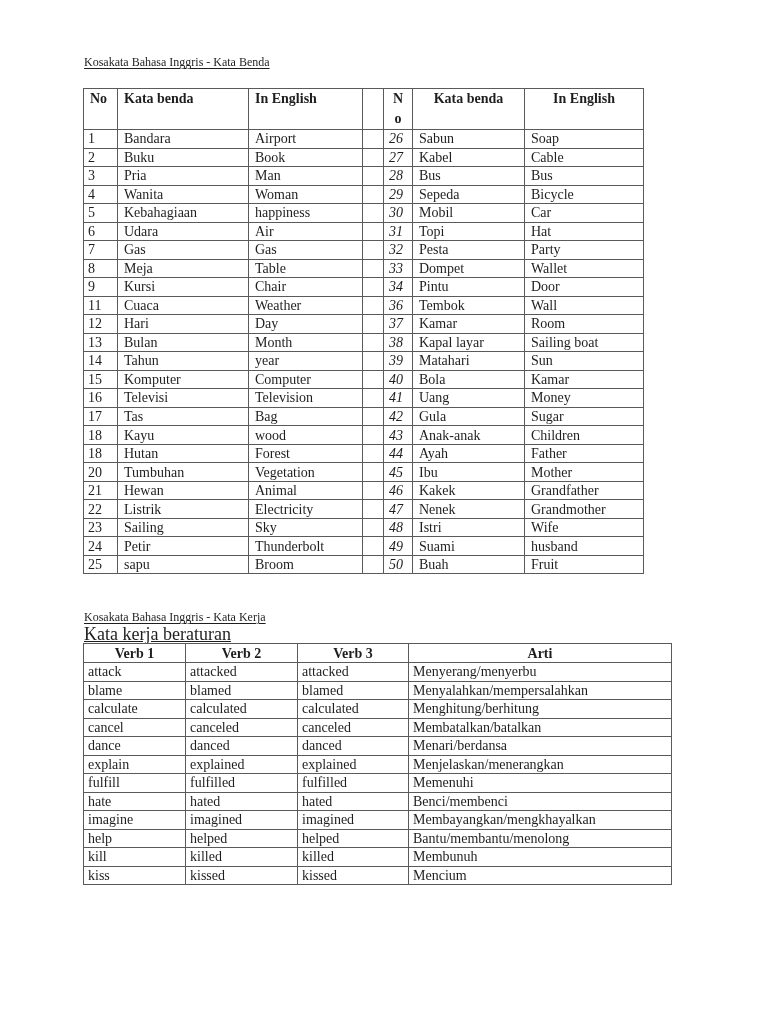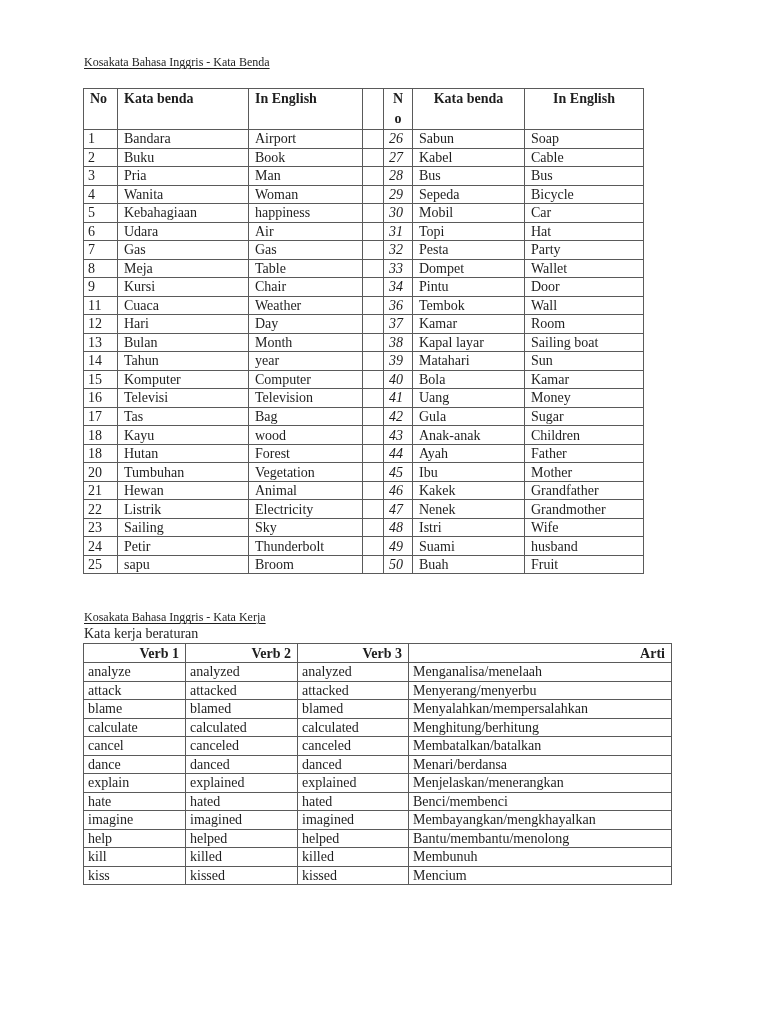--- a/index.html
+++ b/index.html
@@ -6,21 +6,21 @@
   body {
     width: 768px; height: 1024px; position: relative; overflow: hidden;
     font-family: "Liberation Serif", "DejaVu Serif", serif;
     color: #1e1e1e;
   }
   .title {
     position: absolute; left: 84px; font-size: 12px; line-height: 16px;
     text-decoration: underline; text-underline-offset: 2px; white-space: nowrap;
   }
   .subtitle {
-    position: absolute; left: 84px; font-size: 14px; line-height: 16px; white-space: nowrap;
+    position: absolute; left: 84px; font-size: 18px; line-height: 16px; white-space: nowrap; text-decoration: underline;
   }
   table {
     position: absolute; border-collapse: collapse; table-layout: fixed;
     font-size: 14px;
   }
   td, th {
     border: 1px solid #5a5a5a; padding: 0 6px; overflow: hidden; white-space: nowrap;
     line-height: 17px;
   }
   th { font-weight: bold; vertical-align: top; padding-top: 1px; }
@@ -32,21 +32,21 @@
   #nouns-table td.num { padding: 0 4px; }
   #nouns-table td.num-r { padding: 0 0 0 5px; text-align: left; font-style: italic; }
   .no-wrap-head {
     display: inline-block; width: 10px; word-break: break-all; white-space: normal;
     line-height: 20px; text-align: center;
   }
   td.gap { padding: 0; }
   #verbs-table { left: 83px; top: 643px; width: 588px; }
   #verbs-table thead tr { height: 19px; }
   #verbs-table tbody tr { height: 18.5px; }
-  #verbs-table th { text-align: right; vertical-align: middle; padding-top: 0; }
+  #verbs-table th { text-align: center; vertical-align: middle; padding-top: 0; }
   #verbs-table td { padding: 0 4px; }
 </style>
 </head>
 <body>
 
 <div class="title" style="top:54px;">Kosakata Bahasa Inggris - Kata Benda</div>
 
 <table id="nouns-table">
   <colgroup>
     <col style="width:34px">
@@ -301,26 +301,20 @@
   <thead>
     <tr>
       <th>Verb 1</th>
       <th>Verb 2</th>
       <th>Verb 3</th>
       <th>Arti</th>
     </tr>
   </thead>
   <tbody id="verbs-body">
       <tr>
-        <td>analyze</td>
-        <td>analyzed</td>
-        <td>analyzed</td>
-        <td>Menganalisa/menelaah</td>
-      </tr>
-      <tr>
         <td>attack</td>
         <td>attacked</td>
         <td>attacked</td>
         <td>Menyerang/menyerbu</td>
       </tr>
       <tr>
         <td>blame</td>
         <td>blamed</td>
         <td>blamed</td>
         <td>Menyalahkan/mempersalahkan</td>
@@ -343,20 +337,26 @@
         <td>danced</td>
         <td>Menari/berdansa</td>
       </tr>
       <tr>
         <td>explain</td>
         <td>explained</td>
         <td>explained</td>
         <td>Menjelaskan/menerangkan</td>
       </tr>
       <tr>
+        <td>fulfill</td>
+        <td>fulfilled</td>
+        <td>fulfilled</td>
+        <td>Memenuhi</td>
+      </tr>
+      <tr>
         <td>hate</td>
         <td>hated</td>
         <td>hated</td>
         <td>Benci/membenci</td>
       </tr>
       <tr>
         <td>imagine</td>
         <td>imagined</td>
         <td>imagined</td>
         <td>Membayangkan/mengkhayalkan</td>

